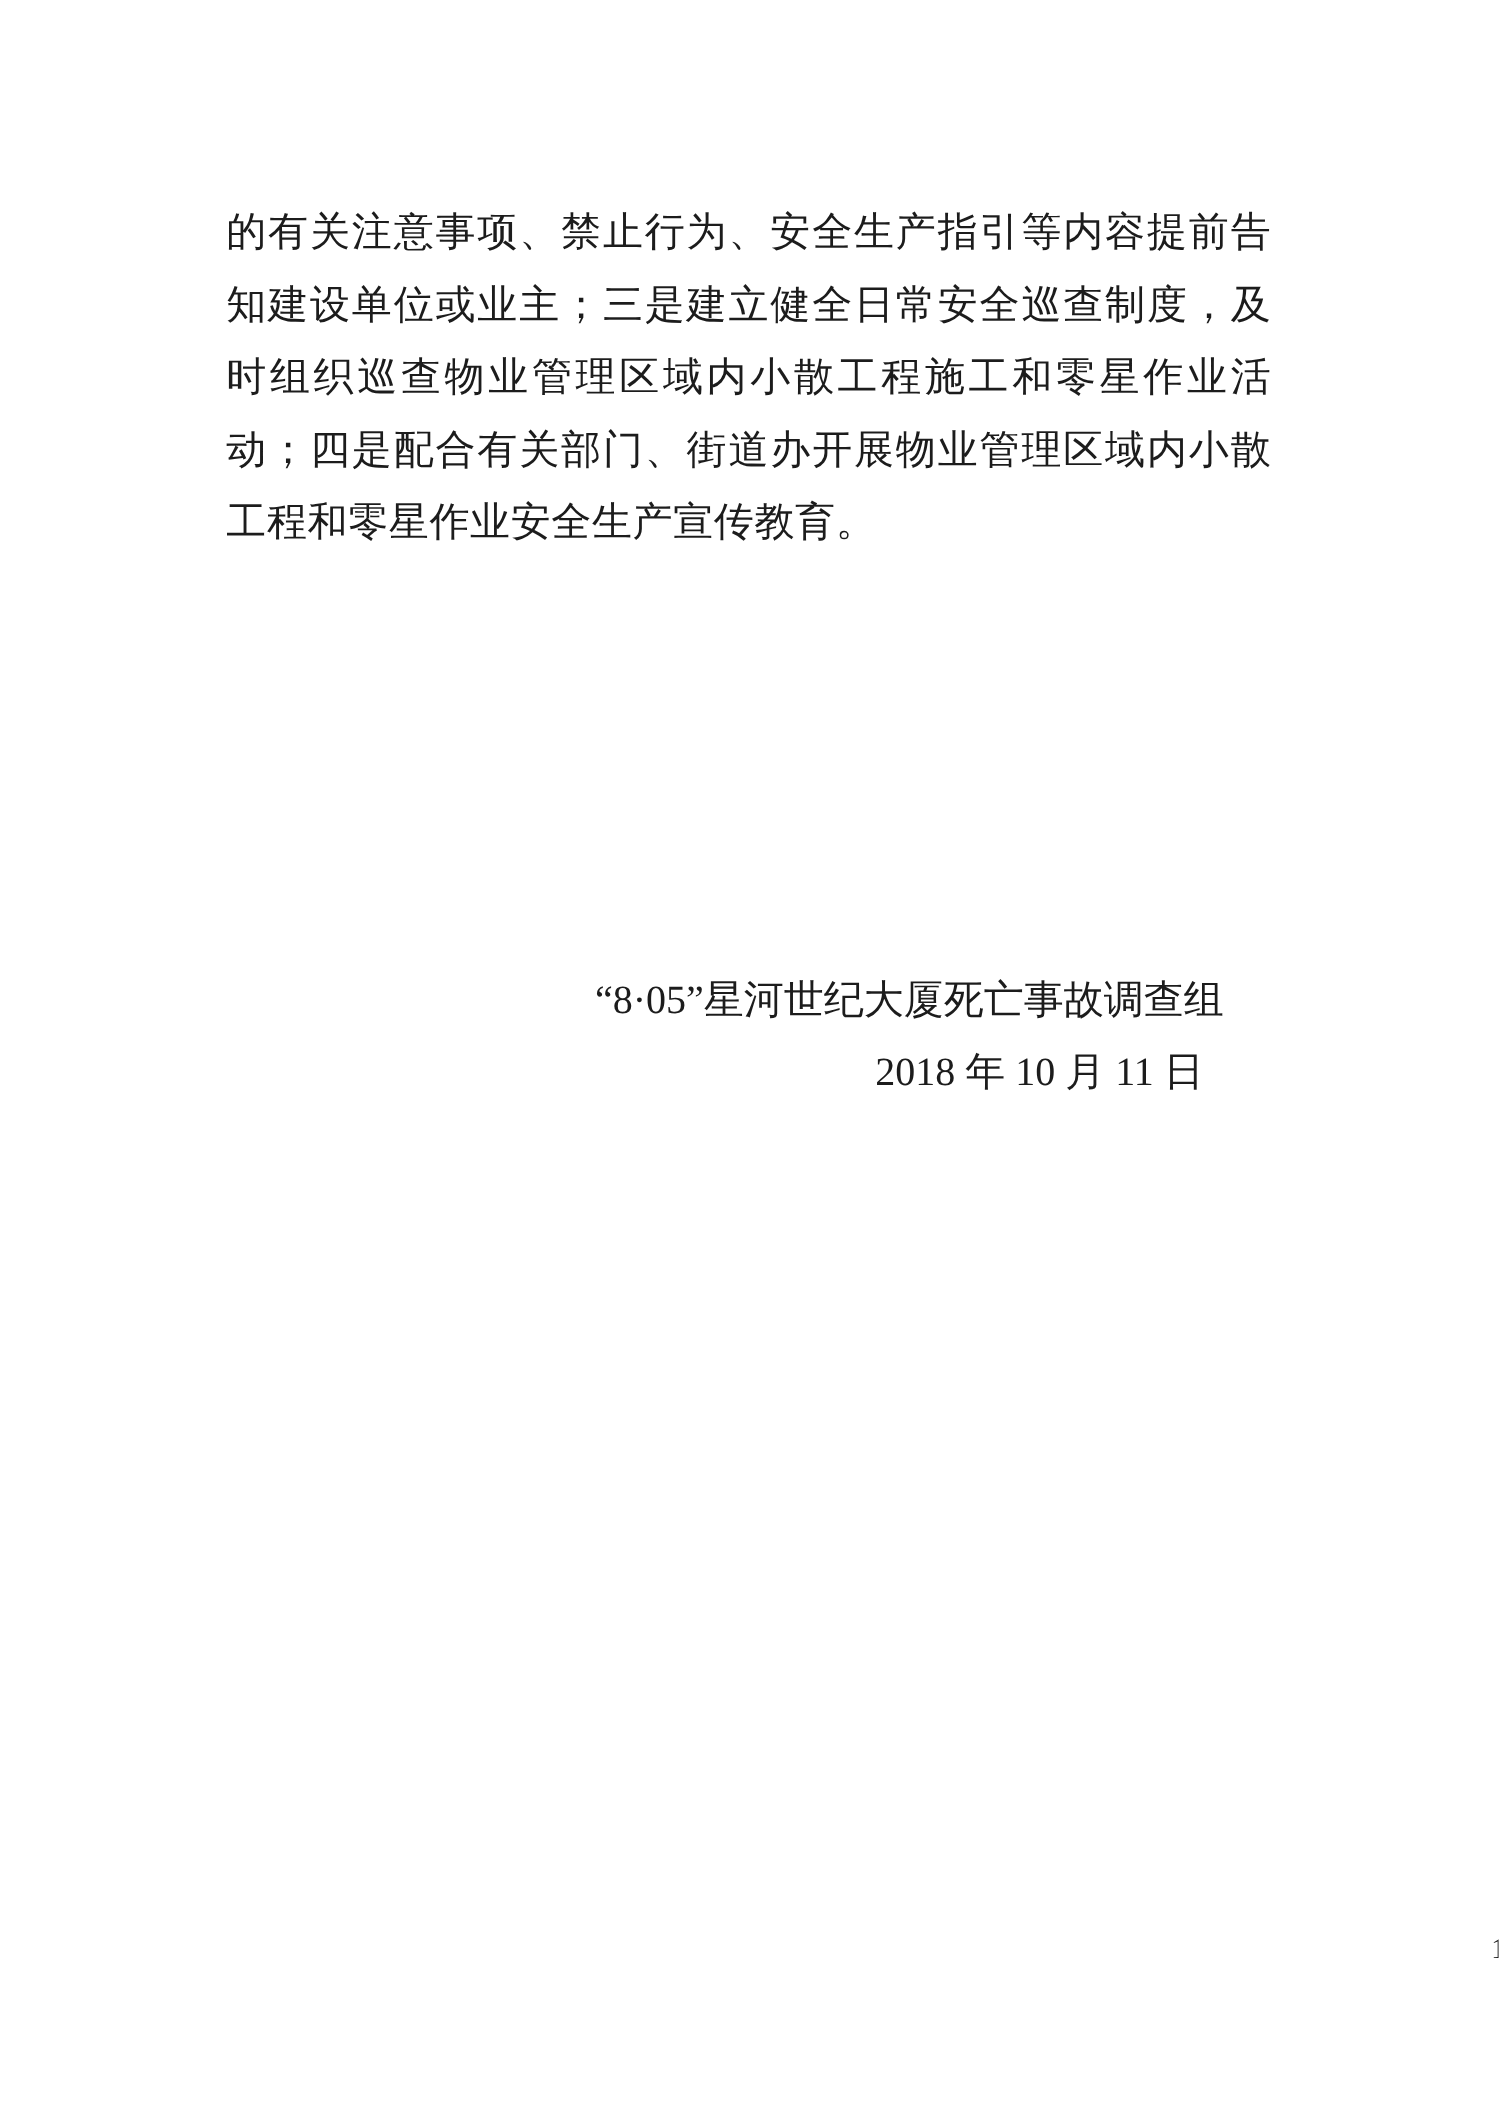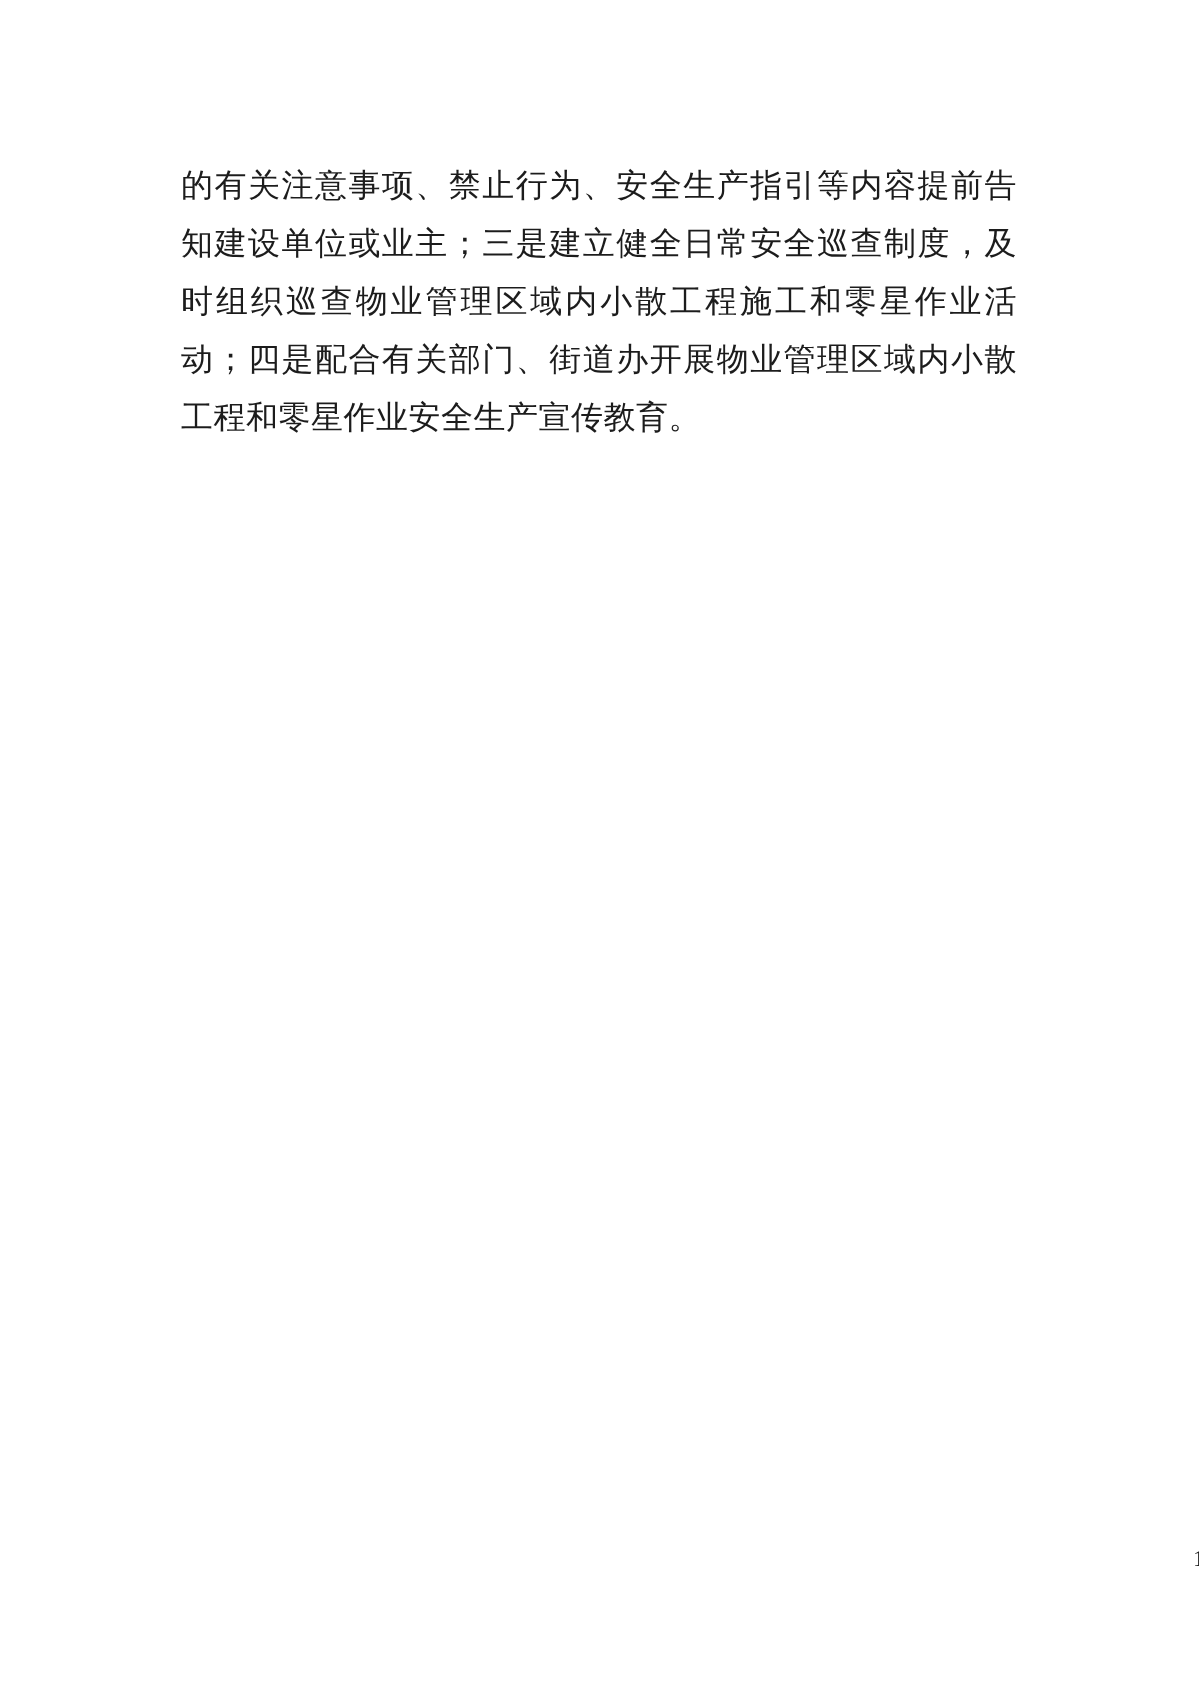--- a/index.html
+++ b/index.html
@@ -59,16 +59,20 @@
 </style>
 </head>
 <body>
 
 <div class="page">
 
   <div class="body-text">
     <p>的有关注意事项、禁止行为、安全生产指引等内容提前告知建设单位或业主；三是建立健全日常安全巡查制度，及时组织巡查物业管理区域内小散工程施工和零星作业活动；四是配合有关部门、街道办开展物业管理区域内小散工程和零星作业安全生产宣传教育。</p>
   </div>
 
+  <div class="signature">
+    <div class="sig-org">“8·05”星河世纪大厦死亡事故调查组</div>
+    <div class="sig-date">2018 年 10 月 11 日</div>
+  </div>
 
   <div class="page-number">13</div>
 
 </div>
 
 </body></html>

